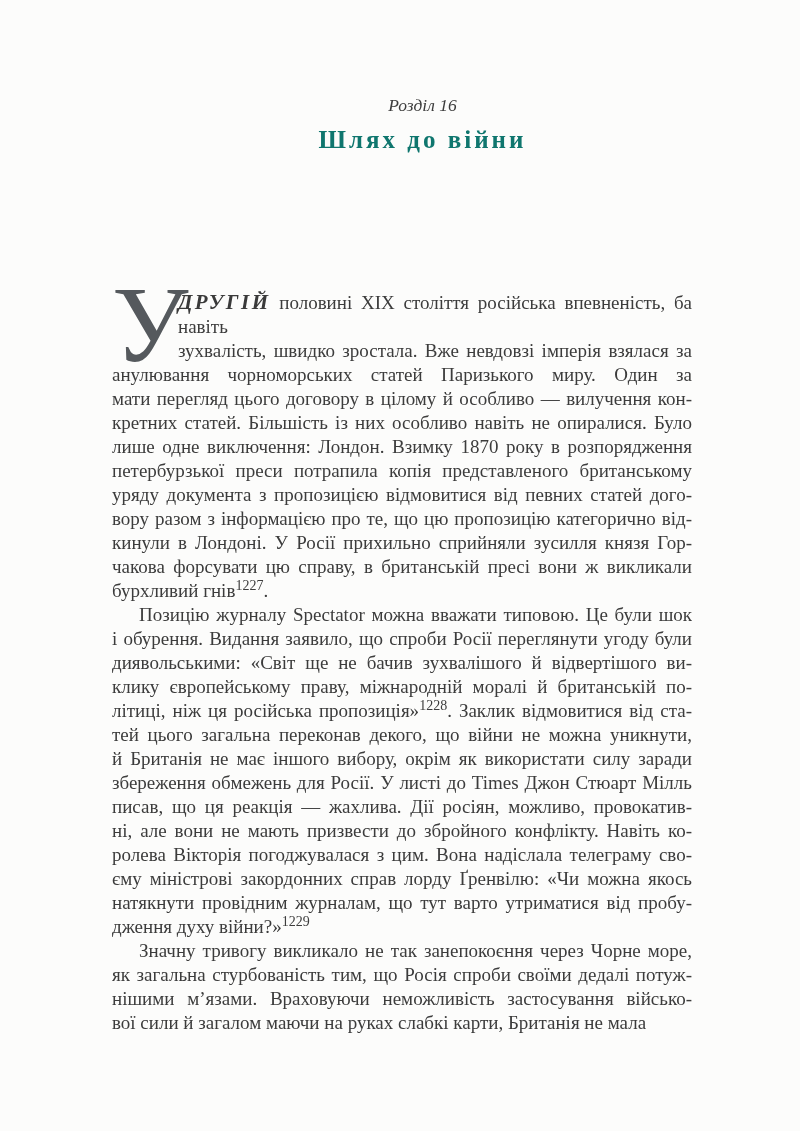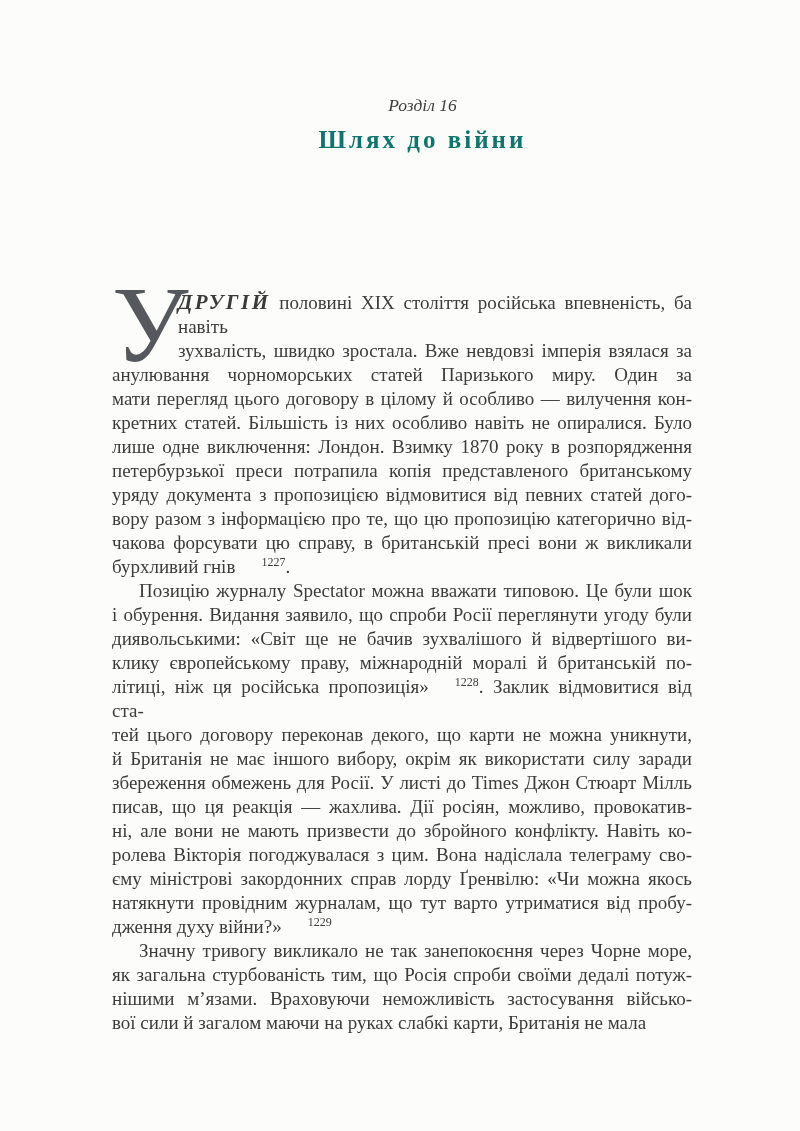--- a/index.html
+++ b/index.html
@@ -58,27 +58,26 @@
   }
   .leadin{
     text-transform:uppercase;
     font-size:21px;
     font-weight:bold;
     letter-spacing:2.5px;
     color:#3a3a3a;
     font-style:italic;
   }
   sup.fnref{
-    font-size:12px;
+    font-size:14px;
     line-height:0;
     vertical-align:baseline;
     position:relative;
     top:-7px;
     letter-spacing:0;
-    margin-left:26px;
   }
   
   .folio{
     position:absolute;
     top:1052px;left:0;width:100%;
     text-align:center;
     font-size:17px;
     line-height:24px;
     letter-spacing:1.5px;
     color:#4a4a4a;
@@ -99,30 +98,31 @@
         <span class="dropcap">У</span>
         <div class="line"><span class="leadin">другій</span> половині XIX століття російська впевненість, ба навіть</div>
         <div class="line">зухвалість, швидко зростала. Вже невдовзі імперія взялася за</div>
         <div class="line">анулювання чорноморських статей Паризького миру. Один за</div>
         <div class="line">мати перегляд цього договору в цілому й особливо — вилучення кон-</div>
         <div class="line">кретних статей. Більшість із них особливо навіть не опиралися. Було</div>
         <div class="line">лише одне виключення: Лондон. Взимку 1870 року в розпорядження</div>
         <div class="line">петербурзької преси потрапила копія представленого британському</div>
         <div class="line">уряду документа з пропозицією відмовитися від певних статей дого-</div>
         <div class="line">вору разом з інформацією про те, що цю пропозицію категорично від-</div>
+        <div class="line">кинули в Лондоні. У Росії прихильно сприйняли зусилля князя Гор-</div>
         <div class="line">чакова форсувати цю справу, в британській пресі вони ж викликали</div>
         <div class="line last">бурхливий гнів<sup class="fnref">1227</sup>.</div>
       </div>
       <div class="para">
         <div class="line indent">Позицію журналу Spectator можна вважати типовою. Це були шок</div>
         <div class="line">і обурення. Видання заявило, що спроби Росії переглянути угоду були</div>
         <div class="line">диявольськими: «Світ ще не бачив зухвалішого й відвертішого ви-</div>
         <div class="line">клику європейському праву, міжнародній моралі й британській по-</div>
         <div class="line">літиці, ніж ця російська пропозиція»<sup class="fnref">1228</sup>. Заклик відмовитися від ста-</div>
-        <div class="line">тей цього договору переконав декого, що карти не можна уникнути,</div>
+        <div class="line">тей цього загальна переконав декого, що війни не можна уникнути,</div>
         <div class="line">й Британія не має іншого вибору, окрім як використати силу заради</div>
         <div class="line">збереження обмежень для Росії. У листі до Times Джон Стюарт Мілль</div>
         <div class="line">писав, що ця реакція — жахлива. Дії росіян, можливо, провокатив-</div>
         <div class="line">ні, але вони не мають призвести до збройного конфлікту. Навіть ко-</div>
         <div class="line">ролева Вікторія погоджувалася з цим. Вона надіслала телеграму сво-</div>
         <div class="line">єму міністрові закордонних справ лорду Ґренвілю: «Чи можна якось</div>
         <div class="line">натякнути провідним журналам, що тут варто утриматися від пробу-</div>
         <div class="line last">дження духу війни?»<sup class="fnref">1229</sup></div>
       </div>
       <div class="para">

